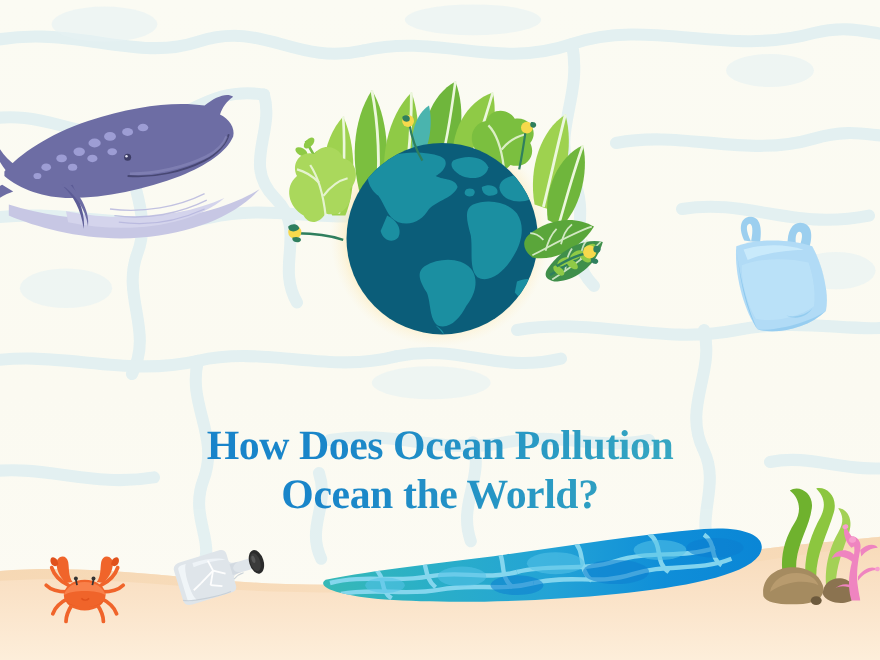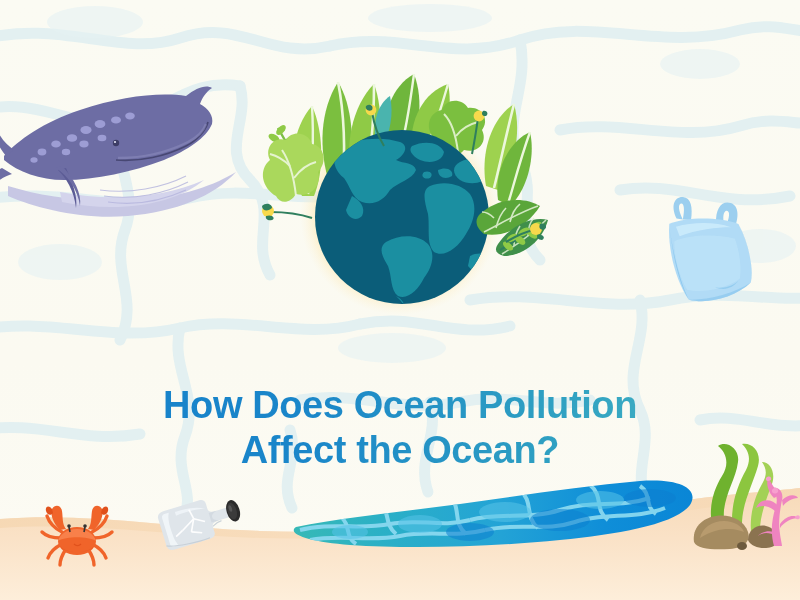--- a/index.html
+++ b/index.html
@@ -33,21 +33,21 @@
   #seabed-layer{ z-index: 6; }
   #debris-layer{ z-index: 6; }
 
   #headline {
     position: absolute;
     left: 0;
     top: 358px;
     width: 800px;
     z-index: 20;
     text-align: center;
-    font-family: Liberation Sans, sans-serif;
+    font-family: Liberation Serif, serif;
     font-weight: bold;
     font-size: 38px;
     line-height: 45px;
     letter-spacing: -0.4px;
     -webkit-font-smoothing: antialiased;
   }
   #headline .line {
     display: block;
     background-image: linear-gradient(90deg, #1580cc 0%, #1a86c9 38%, #2e9fc2 68%, #4dbcc3 100%);
     -webkit-background-clip: text;
@@ -489,16 +489,16 @@
       <path d="M52,17 L60,17 C56,18 54,20 54,22 C54,24 56,26 60,27 L52,27 Z" fill="#cfd7de" opacity="0.8"></path>
 
       <ellipse cx="76" cy="22" rx="6.5" ry="11" fill="#2b2b2b"></ellipse>
       <ellipse cx="75" cy="22" rx="4.4" ry="8.5" fill="#3b3b3b"></ellipse>
       <ellipse cx="74" cy="19" rx="1.6" ry="3.4" fill="#575757"></ellipse>
     </g>
   </svg>
 
   <h1 id="headline">
     <span class="line">How Does Ocean Pollution</span>
-    <span class="line">Affect the Ocean?</span>
+    <span class="line">Ocean the World?</span>
   </h1>
 
 </div>
 
 </body></html>

